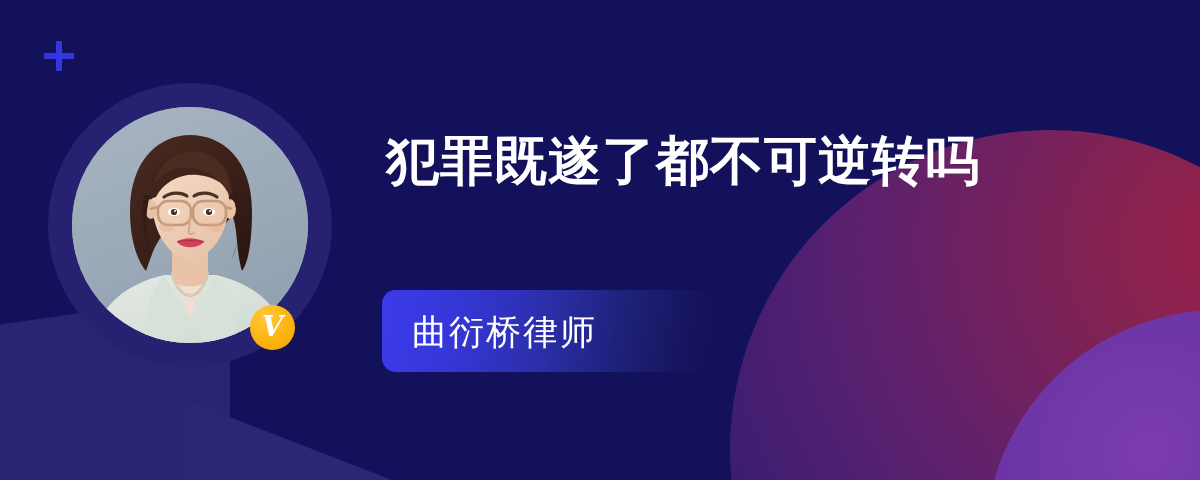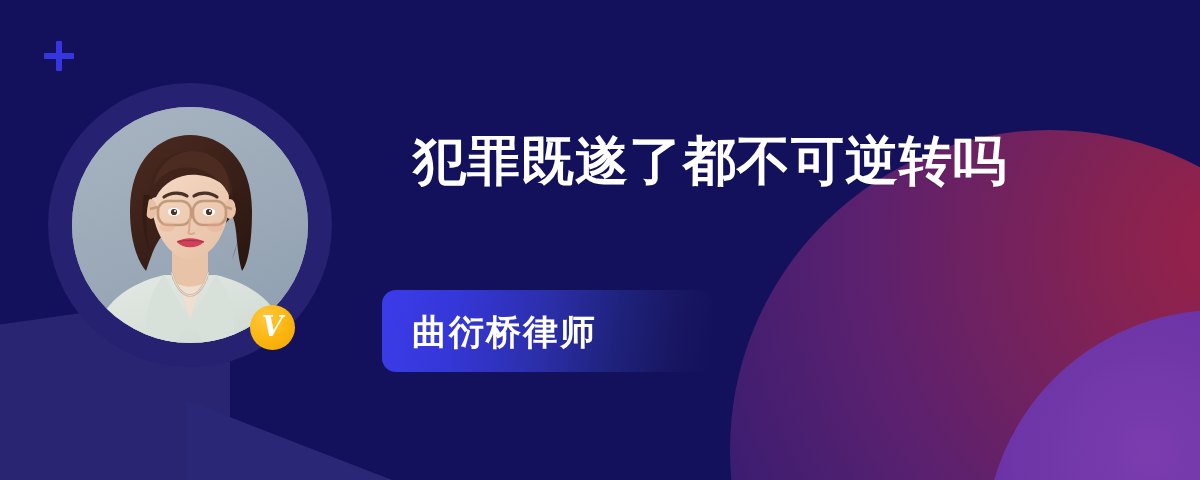--- a/index.html
+++ b/index.html
@@ -119,36 +119,35 @@
   .headline {
     position:absolute;
     left:0; top:130px;
     font-size:53px;
     line-height:1.18;
     font-weight:bold;
     color:#ffffff;
     letter-spacing:1px;
     white-space:nowrap;
     text-shadow:0 1px 0 rgba(0,0,0,0.12);
-    margin-left:27px;
   }
 
   .name-chip {
     position:absolute;
     left:-4px; top:290px;
     height:82px;
     min-width:330px;
     border-radius:14px;
     background:linear-gradient(100deg,#3b3ce9 0%, #3537d8 22%, #2c2fab 48%, #1e2178 72%, #17155f 90%, #14115c 100%);
     display:flex; align-items:center;
     padding:0 28px 0 30px;
   }
   .name-chip .name-text {
     font-size:35px;
-    font-weight:bold;
+    font-weight:normal;
     color:#ffffff;
     letter-spacing:2px;
     line-height:1;
     white-space:nowrap;
   }
 </style>
 </head>
 <body>
 
 <div id="banner">

